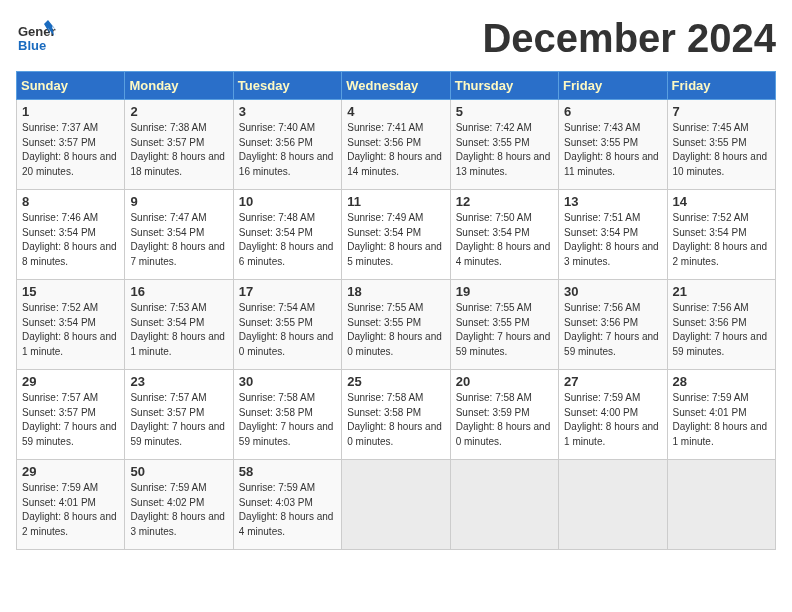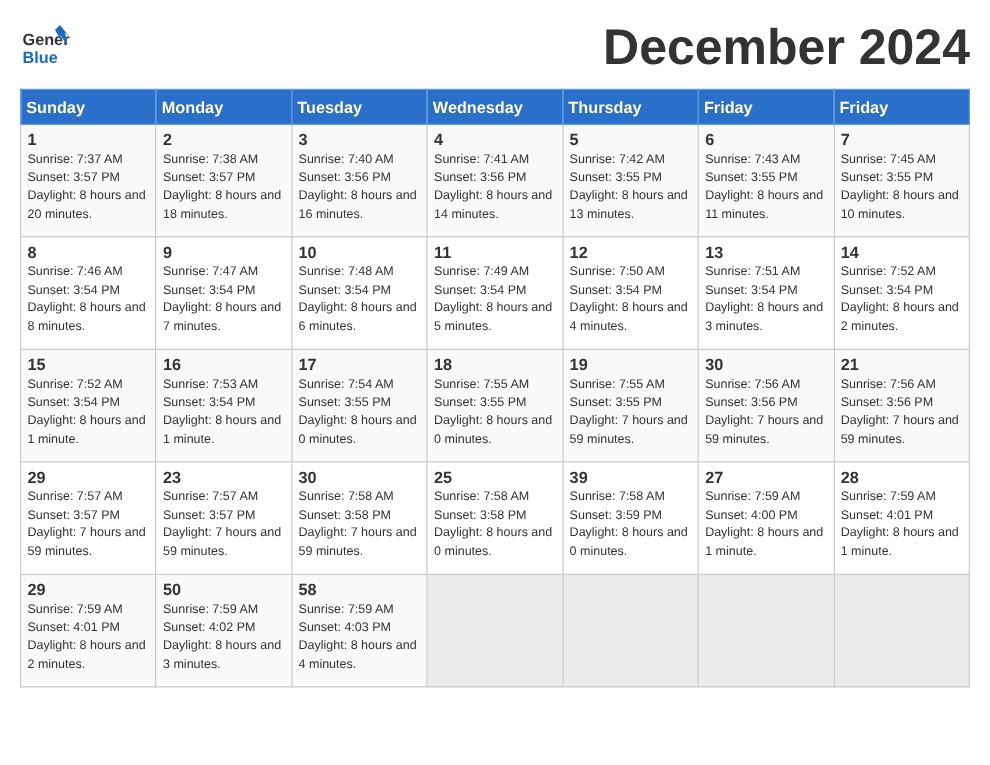--- a/index.html
+++ b/index.html
@@ -204,21 +204,21 @@
         </td>
         <td>
           <span class="day-num">30</span>
           <div class="day-info">Sunrise: 7:58 AM<br>Sunset: 3:58 PM<br>Daylight: 7 hours and 59 minutes.</div>
         </td>
         <td>
           <span class="day-num">25</span>
           <div class="day-info">Sunrise: 7:58 AM<br>Sunset: 3:58 PM<br>Daylight: 8 hours and 0 minutes.</div>
         </td>
         <td>
-          <span class="day-num">39</span>
+          <span class="day-num">20</span>
           <div class="day-info">Sunrise: 7:58 AM<br>Sunset: 3:59 PM<br>Daylight: 8 hours and 0 minutes.</div>
         </td>
         <td>
           <span class="day-num">27</span>
           <div class="day-info">Sunrise: 7:59 AM<br>Sunset: 4:00 PM<br>Daylight: 8 hours and 1 minute.</div>
         </td>
         <td>
           <span class="day-num">28</span>
           <div class="day-info">Sunrise: 7:59 AM<br>Sunset: 4:01 PM<br>Daylight: 8 hours and 1 minute.</div>
         </td>

